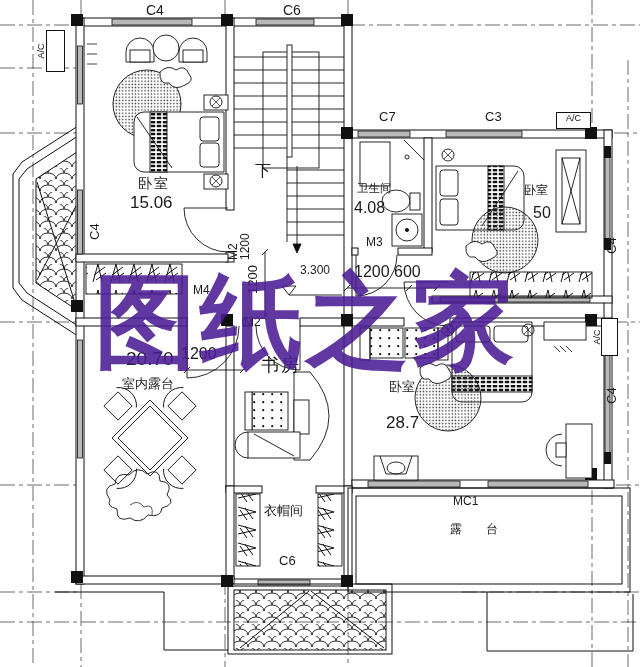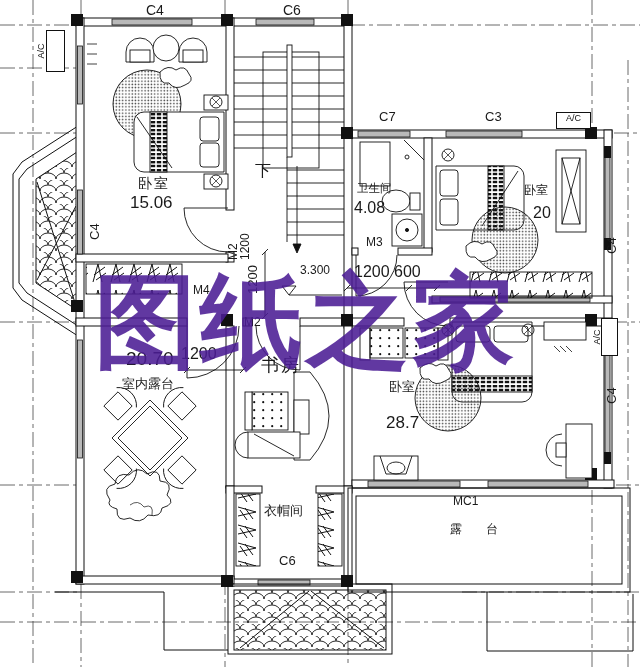--- a/index.html
+++ b/index.html
@@ -339,21 +339,21 @@
 <div class="acbox vert" style="left:601px;top:318px;width:15px;height:36px">
       <span>A/C</span>
     </div>
 
 <div class="lbl" style="left:138px;top:176px;font-size:14px;letter-spacing:2px">卧室</div>
 <div class="lbl" style="left:130px;top:194px;font-size:17px">15.06</div>
 <div class="lbl" style="left:255px;top:163px;font-size:16px">下</div>
 <div class="lbl" style="left:357px;top:183px;font-size:11.5px">卫生间</div>
 <div class="lbl" style="left:354px;top:200px;font-size:16px">4.08</div>
 <div class="lbl" style="left:524px;top:184px;font-size:12px">卧室</div>
-<div class="lbl" style="left:533px;top:205px;font-size:16px">20</div>
+<div class="lbl" style="left:533px;top:205px;font-size:16px">50</div>
 <div class="lbl" style="left:126px;top:349px;font-size:19px">20.70</div>
 <div class="lbl" style="left:122px;top:377px;font-size:13px">室内露台</div>
 <div class="lbl" style="left:261px;top:356px;font-size:18px;letter-spacing:2px">书房</div>
 <div class="lbl" style="left:389px;top:380px;font-size:13px">卧室</div>
 <div class="lbl" style="left:386px;top:414px;font-size:17px">28.7</div>
 <div class="lbl" style="left:264px;top:504px;font-size:13px">衣帽间</div>
 <div class="lbl" style="left:450px;top:523px;font-size:12px;letter-spacing:24px">露台</div>
 
 <div class="lbl" style="left:366px;top:236px;font-size:12px">M3</div>
 <div class="lbl" style="left:193px;top:284px;font-size:12px">M4</div>

